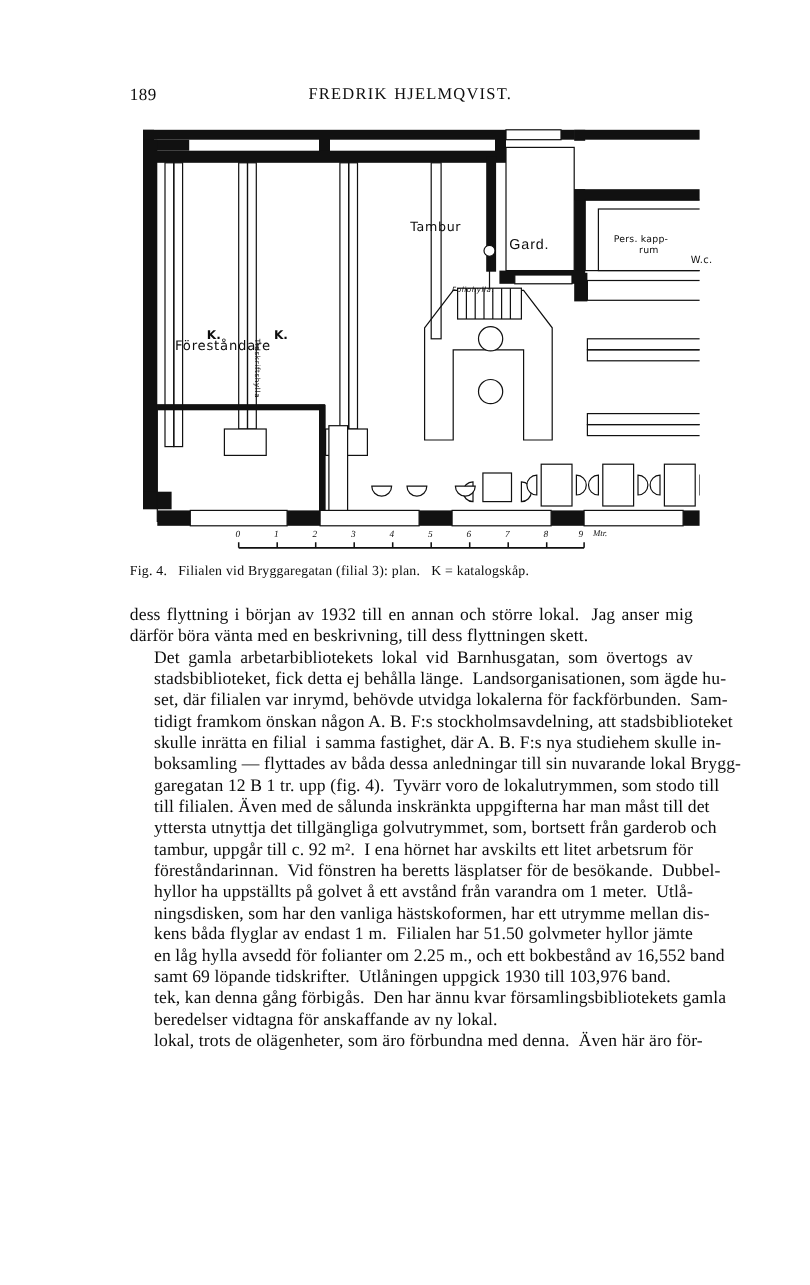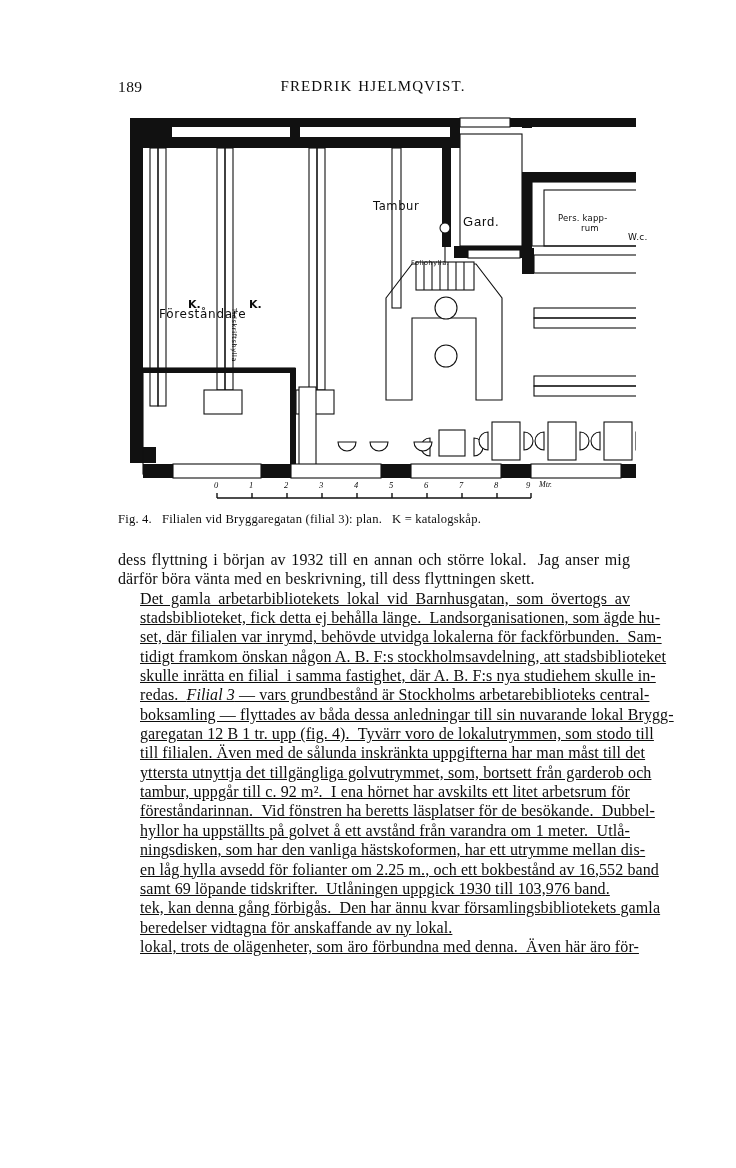--- a/index.html
+++ b/index.html
@@ -84,21 +84,20 @@
     line-height: 19.35px;
     text-align: justify;
     text-justify: inter-word;
     letter-spacing: 0.1px;
   }
   .body-text p {
     margin: 0;
   }
   .body-text p.indent {
     text-indent: 22px;
-    text-decoration: underline;
   }
   .body-text .it {
     font-style: italic;
   }
   
   .tline {
     display: block;
     text-align: justify;
     text-align-last: justify;
     white-space: nowrap;
@@ -303,21 +302,21 @@
       <rect class="wall" x="648" y="196" width="8" height="156"></rect>
     </svg>
   </div>
 
   <div style="position:absolute;left:0;top:0;width:520px;height:380px;pointer-events:none;">
     <div style="position:absolute;left:236px;top:87px;font-family:'DejaVu Sans',sans-serif;font-size:11.5px;letter-spacing:0.6px;margin-left:19px;">Tambur</div>
     <div style="position:absolute;left:345px;top:102px;font-family:Liberation Sans, sans-serif;font-size:13px;letter-spacing:0.8px;">Gard.</div>
     <div style="position:absolute;left:440px;top:101px;font-family:'DejaVu Sans',sans-serif;font-size:8.5px;letter-spacing:0.2px;">Pers. kapp-</div>
     <div style="position:absolute;left:463px;top:111px;font-family:'DejaVu Sans',sans-serif;font-size:8.5px;letter-spacing:0.2px;">rum</div>
     <div style="position:absolute;left:510px;top:104px;font-family:'DejaVu Sans',sans-serif;font-size:9px;letter-spacing:0.3px;margin-top:16px;">W.c.</div>
-    <div style="position:absolute;left:293px;top:147px;font-family:'DejaVu Sans',sans-serif;font-size:6.5px;letter-spacing:0.5px;">Foliohylla.</div>
+    <div style="position:absolute;left:293px;top:147px;font-family:'DejaVu Sans',sans-serif;font-size:6.5px;letter-spacing:0.5px;font-style:italic;">Foliohylla.</div>
     <div style="position:absolute;left:41px;top:195px;font-family:'DejaVu Sans',sans-serif;font-size:12px;letter-spacing:0.7px;">Föreståndare</div>
     <div style="position:absolute;left:120px;top:196px;font-family:'DejaVu Sans',sans-serif;font-size:6.5px;letter-spacing:0.6px;transform:rotate(90deg);transform-origin:left top;white-space:nowrap;">Tidskriftshylla</div>
     <div style="position:absolute;left:70px;top:186px;font-family:'DejaVu Sans',sans-serif;font-size:11px;font-weight:bold;">K.</div>
     <div style="position:absolute;left:131px;top:186px;font-family:'DejaVu Sans',sans-serif;font-size:11px;font-weight:bold;">K.</div>
   </div>
 
   <div style="position:absolute;left:96px;top:370px;width:320px;height:22px;">
     <svg width="320" height="22" viewBox="0 0 320 22" xmlns="http://www.w3.org/2000/svg">
       <line x1="3" y1="16" x2="317" y2="16" stroke="#111" stroke-width="1.6"></line>
       <g stroke="#111" stroke-width="1.4">
@@ -357,29 +356,29 @@
     <p>
       <span class="tline">dess flyttning i början av 1932 till en annan och större lokal.&nbsp;&nbsp;Jag anser mig</span>
       <span class="tline last">därför böra vänta med en beskrivning, till dess flyttningen skett.</span>
     </p>
     <p class="indent">
       <span class="tline" style="text-indent: 22px;">Det gamla arbetarbibliotekets lokal vid Barnhusgatan, som övertogs av</span>
       <span class="tline">stadsbiblioteket, fick detta ej behålla länge.&nbsp;&nbsp;Landsorganisationen, som ägde hu-</span>
       <span class="tline">set, där filialen var inrymd, behövde utvidga lokalerna för fackförbunden.&nbsp;&nbsp;Sam-</span>
       <span class="tline">tidigt framkom önskan någon A. B. F:s stockholmsavdelning, att stadsbiblioteket</span>
       <span class="tline">skulle inrätta en filial&nbsp;&nbsp;i samma fastighet, där A. B. F:s nya studiehem skulle in-</span>
-      <span class="tline">redas.&nbsp;&nbsp;<span class="it">Filial 3</span> — vars grundbestånd är Stockholms arbetarebiblioteks central-</span>
       <span class="tline">boksamling — flyttades av båda dessa anledningar till sin nuvarande lokal Brygg-</span>
       <span class="tline">garegatan 12 B 1 tr. upp (fig. 4).&nbsp;&nbsp;Tyvärr voro de lokalutrymmen, som stodo till</span>
       <span class="tline">till filialen. Även med de sålunda inskränkta uppgifterna har man måst till det</span>
       <span class="tline">yttersta utnyttja det tillgängliga golvutrymmet, som, bortsett från garderob och</span>
       <span class="tline">tambur, uppgår till c. 92 m².&nbsp;&nbsp;I ena hörnet har avskilts ett litet arbetsrum för</span>
       <span class="tline">föreståndarinnan.&nbsp;&nbsp;Vid fönstren ha beretts läsplatser för de besökande.&nbsp;&nbsp;Dubbel-</span>
       <span class="tline">hyllor ha uppställts på golvet å ett avstånd från varandra om 1 meter.&nbsp;&nbsp;Utlå-</span>
       <span class="tline">ningsdisken, som har den vanliga hästskoformen, har ett utrymme mellan dis-</span>
+      <span class="tline">kens båda flyglar av endast 1 m.&nbsp;&nbsp;Filialen har 51.50 golvmeter hyllor jämte</span>
       <span class="tline">en låg hylla avsedd för folianter om 2.25 m., och ett bokbestånd av 16,552 band</span>
       <span class="tline last">samt 69 löpande tidskrifter.&nbsp;&nbsp;Utlåningen uppgick 1930 till 103,976 band.</span>
     </p>
     <p class="indent">
       <span class="tline">tek, kan denna gång förbigås.&nbsp;&nbsp;Den har ännu kvar församlingsbibliotekets gamla</span>
       <span class="tline last">beredelser vidtagna för anskaffande av ny lokal.</span>
       <span class="tline">lokal, trots de olägenheter, som äro förbundna med denna.&nbsp;&nbsp;Även här äro för-</span>
     </p>
   </div>
 

